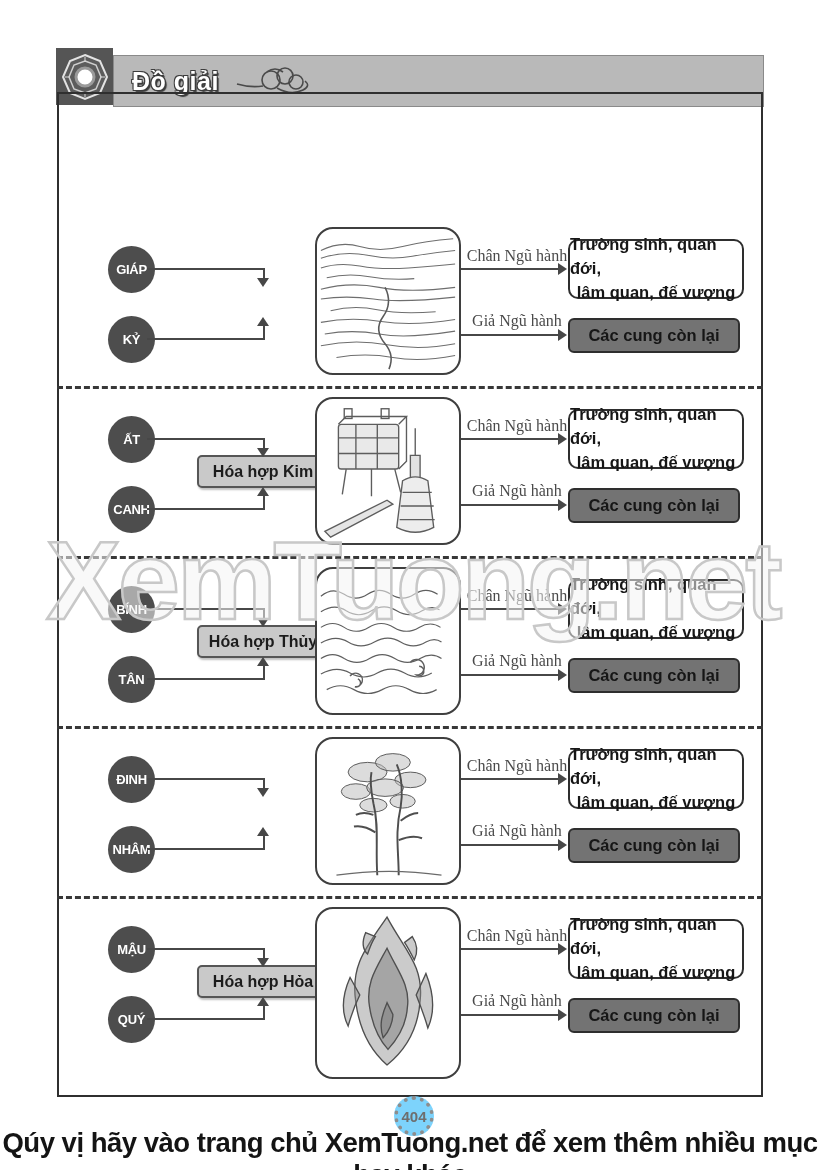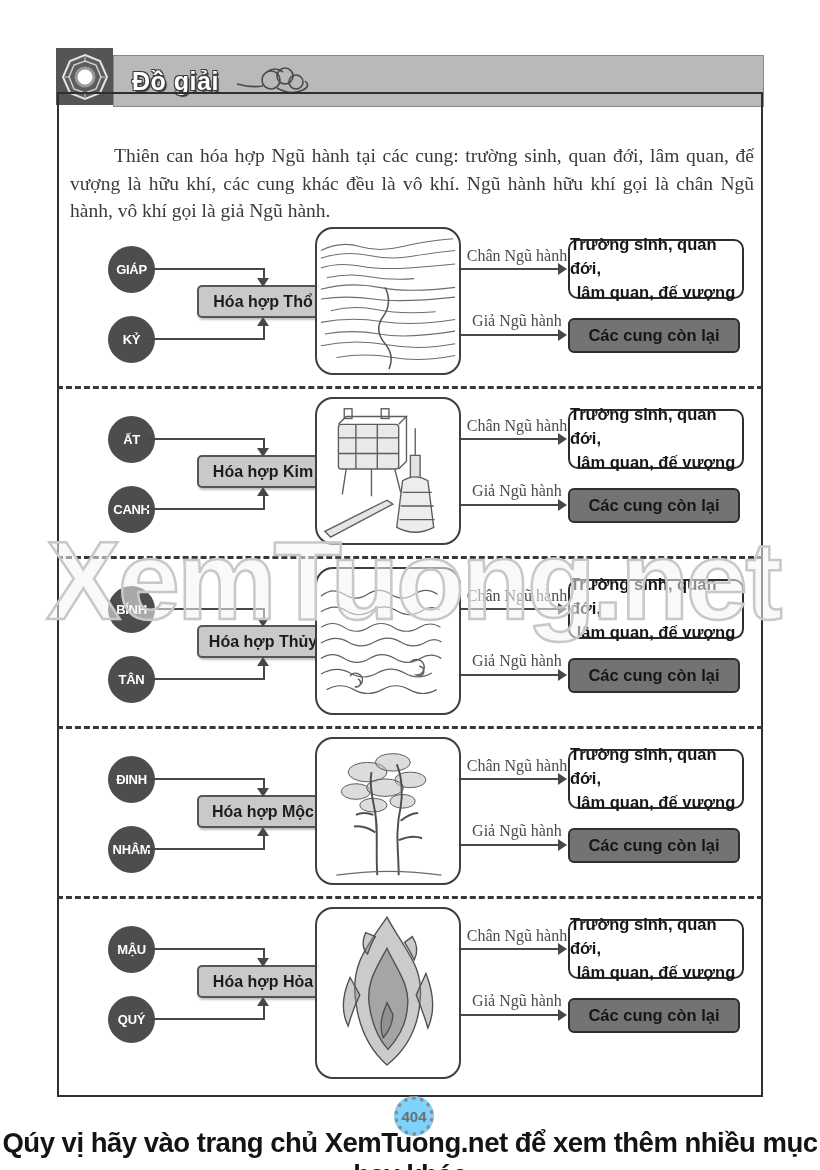--- a/index.html
+++ b/index.html
@@ -114,26 +114,24 @@
           <circle cx="63" cy="16" r="7"></circle>
         <path d="M30 20 q-12 2 -26 -2"></path>
           <path d="M44 22 q14 8 26 2 q8 -4 2 -9"></path>
           <path d="M34 6 q8 -6 16 0"></path>
       </g>
     </svg>
   </div>
 
   <div class="frame"></div>
 
-  <div class="intro">Thiên can hóa hợp Ngũ hành tại các cung: trường sinh, quan đới, lâm quan, đế vượng là hữu khí, các cung khác đều là vô khí. Ngũ hành hữu khí gọi là chân Ngũ hành, vô khí gọi là giả Ngũ hành.</div>
 
   <div class="section sec-0">
     <div class="stem stem1">GIÁP</div>
     <div class="stem stem2">KỶ</div>
-    <div class="fusion">Hóa hợp Thổ</div>
     <div class="illus-box">
       <svg viewBox="0 0 146 148">
         <g fill="none" stroke="#6e6e6e" stroke-width="1.1">
           <path d="M4 22 q20 -10 40 -4 t44 0 t52 -8"></path>
             <path d="M4 30 q24 -8 48 -3 t46 1 t44 -6"></path>
           <path d="M4 40 q18 -6 40 -2 t50 2 t48 -4"></path>
             <path d="M10 50 q22 -5 44 -1 t46 2"></path>
           <path d="M4 62 q30 -8 60 -2 t78 0"></path>
             <path d="M4 72 q26 -4 54 0 t84 -2"></path>
           <path d="M14 84 q24 -6 48 -1 t60 2"></path>
@@ -249,21 +247,20 @@
       <span>Trường sinh, quan đới,</span>
       <span>lâm quan, đế vượng</span>
     </div>
     <div class="box-false">Các cung còn lại</div>
   </div>
   <div class="divider d-2"></div>
 
   <div class="section sec-3">
     <div class="stem stem1">ĐINH</div>
     <div class="stem stem2">NHÂM</div>
-    <div class="fusion">Hóa hợp Mộc</div>
     <div class="illus-box">
       <svg viewBox="0 0 146 148">
         <g stroke="#5a5a5a" fill="#b9b9b9" stroke-width="1">
           <ellipse cx="52" cy="34" rx="20" ry="10" fill-opacity=".5"></ellipse>
           <ellipse cx="78" cy="24" rx="18" ry="9" fill-opacity=".5"></ellipse>
           <ellipse cx="96" cy="42" rx="16" ry="8" fill-opacity=".5"></ellipse>
           <ellipse cx="40" cy="54" rx="15" ry="8" fill-opacity=".5"></ellipse>
           <ellipse cx="70" cy="50" rx="19" ry="9" fill-opacity=".5"></ellipse>
           <ellipse cx="58" cy="68" rx="14" ry="7" fill-opacity=".5"></ellipse>
           <ellipse cx="88" cy="64" rx="13" ry="7" fill-opacity=".5"></ellipse>

